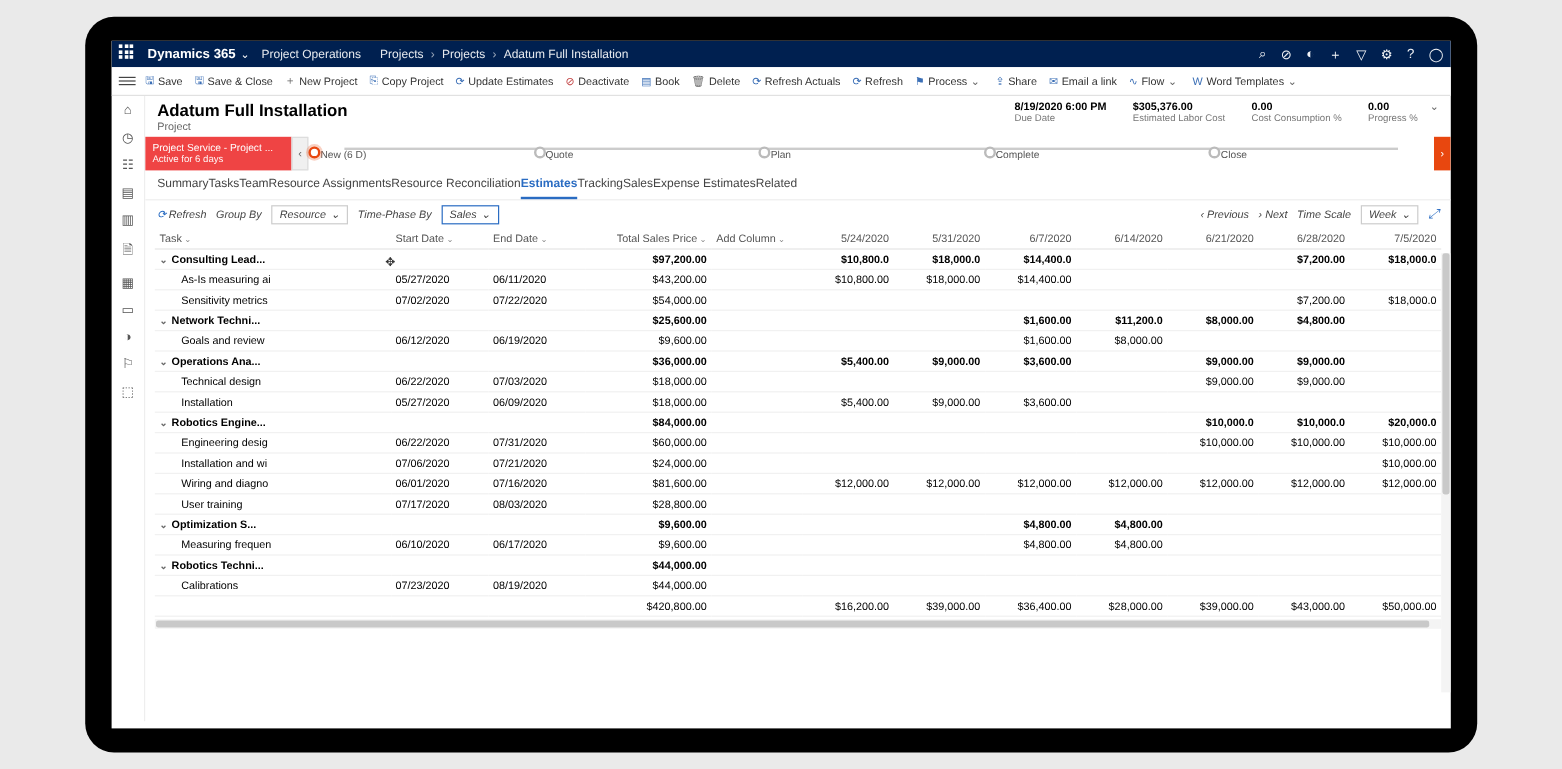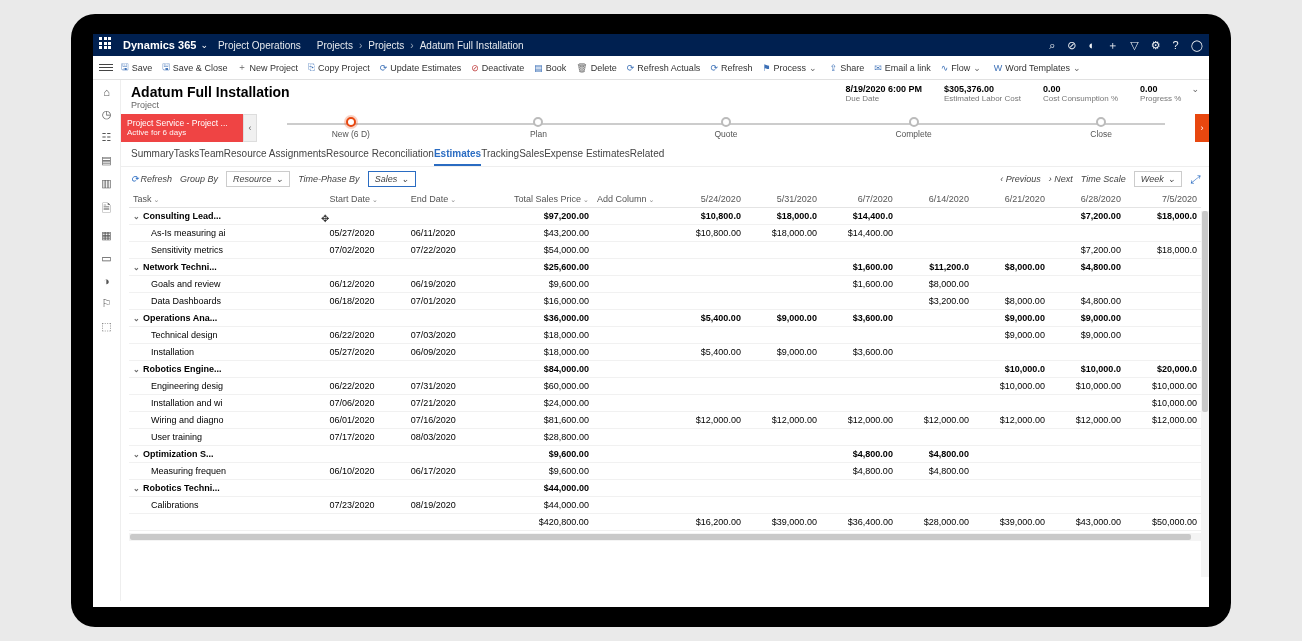--- a/index.html
+++ b/index.html
@@ -42,21 +42,21 @@
   .hdr .metrics .m .l { font-size: 8px; color: #777; }
   .hdr .exp { margin-left: 10px; color: #666; font-size: 9px; cursor: pointer; }
 
   
   .stagewrap { display: flex; align-items: center; margin-top: 4px; }
   .banner { background: #ef4444; color: #fff; font-size: 8.5px; padding: 4px 6px; width: 122px; line-height: 1.2; }
   .banner .b2 { font-size: 8px; opacity: .95; }
   .stagearrow { width: 14px; height: 28px; background: #f0f0f0; color: #666; display: flex; align-items: center; justify-content: center; font-size: 9px; cursor: pointer; border: 1px solid #ddd; }
   .stages { flex: 1; height: 28px; position: relative; display: flex; align-items: center; }
   .stages .line { position: absolute; top: 9px; left: 30px; right: 30px; height: 2px; background: #ccc; }
-  .stages .sgroup { flex: 1; display: flex; flex-direction: column; align-items: center; position: relative; font-size: 8.5px; color: #555; }
+  .stages .sgroup { flex: 1; display: flex; flex-direction: row; align-items: flex-end; position: relative; font-size: 8.5px; color: #555; }
   .stages .dot { width: 10px; height: 10px; border-radius: 50%; background: #fff; border: 2px solid #bbb; margin-bottom: 2px; z-index: 1; }
   .stages .dot.active { border-color: #e8470f; box-shadow: 0 0 0 2px rgba(232,71,15,.25); }
   .stagearrow.right { background: #e8470f; color: #fff; border: none; }
 
   
   .tabs { display: flex; gap: 0; font-size: 10px; padding: 6px 10px 0 10px; border-bottom: 1px solid #eee; }
   .tabs .tab { padding-bottom: 5px; cursor: pointer; color: #444; }
   .tabs .tab.active { color: #2a6cc2; border-bottom: 2px solid #2a6cc2; font-weight: 600; }
 
   
@@ -244,25 +244,25 @@
           </div>
           <div class="stagearrow">‹</div>
           <div class="stages" id="stages">
               <div class="line"></div>
               <div class="sgroup">
                 <div class="dot active"></div>
                 <div>New  (6 D)</div>
               </div>
               <div class="sgroup">
                 <div class="dot"></div>
-                <div>Plan</div>
+                <div>Quote</div>
               </div>
               <div class="sgroup">
                 <div class="dot"></div>
-                <div>Quote</div>
+                <div>Plan</div>
               </div>
               <div class="sgroup">
                 <div class="dot"></div>
                 <div>Complete</div>
               </div>
               <div class="sgroup">
                 <div class="dot"></div>
                 <div>Close</div>
               </div>
             </div>
@@ -401,34 +401,20 @@
                   <td class="num">$9,600.00</td>
                   <td class="num"></td>
                   <td class="num"></td>
                   <td class="num"></td>
                   <td class="num">$1,600.00</td>
                   <td class="num">$8,000.00</td>
                   <td class="num"></td>
                   <td class="num"></td>
                   <td class="num"></td>
                 </tr>
-                <tr class="child">
-                  <td><span>Data Dashboards</span></td>
-                  <td>06/18/2020</td>
-                  <td>07/01/2020</td>
-                  <td class="num">$16,000.00</td>
-                  <td class="num"></td>
-                  <td class="num"></td>
-                  <td class="num"></td>
-                  <td class="num"></td>
-                  <td class="num">$3,200.00</td>
-                  <td class="num">$8,000.00</td>
-                  <td class="num">$4,800.00</td>
-                  <td class="num"></td>
-                </tr>
                 <tr class="grp">
                   <td><span class="chev">⌄</span><span>Operations Ana...</span></td>
                   <td></td>
                   <td></td>
                   <td class="num">$36,000.00</td>
                   <td class="num"></td>
                   <td class="num">$5,400.00</td>
                   <td class="num">$9,000.00</td>
                   <td class="num">$3,600.00</td>
                   <td class="num"></td>

